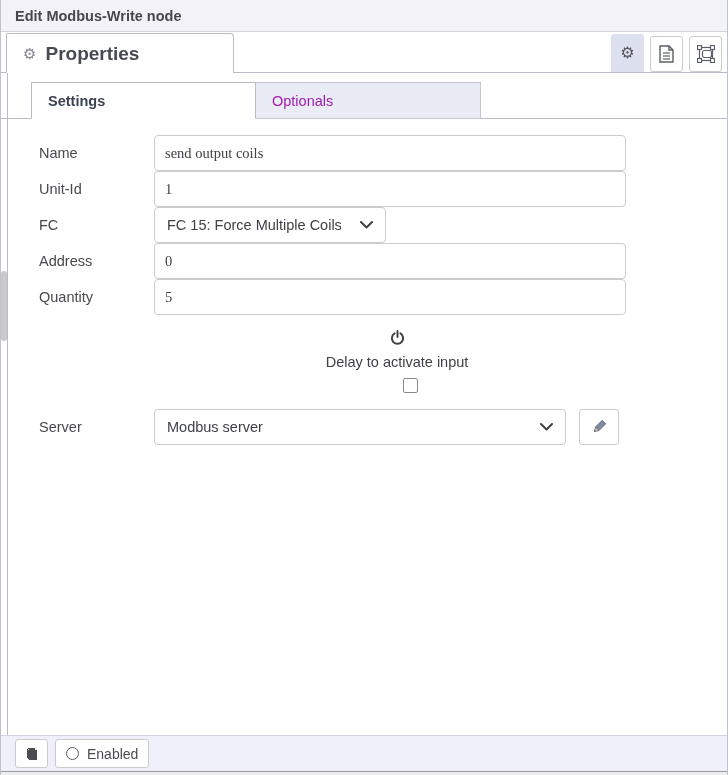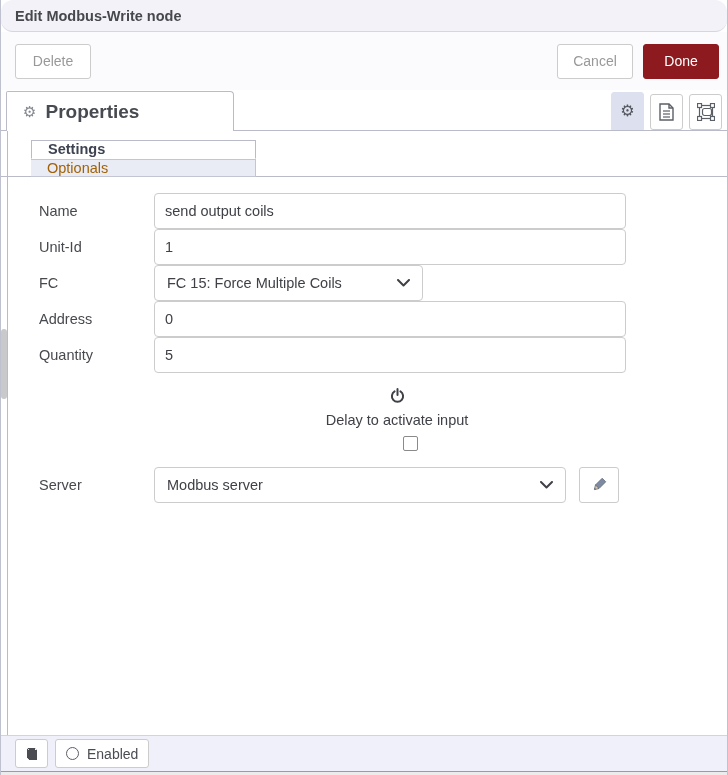--- a/index.html
+++ b/index.html
@@ -19,21 +19,20 @@
     display:flex; flex-direction:column;
     position:relative;
   }
   
   .titlebar {
     height:32px; flex:0 0 32px;
     background:#f2f2f8;
     border-bottom:1px solid #d6d6e0;
     display:flex; align-items:center;
     padding:0 14px;
-    border-radius:12px;
   }
   .titlebar h1 { font-size:14.5px; font-weight:bold; color:#46484d; }
   
   .toolbar {
     height:58px; flex:0 0 58px;
     background:#fbfbfe;
     display:flex; align-items:center;
     padding:0 8px 0 14px;
   }
   .btn {
@@ -108,21 +107,20 @@
   .scroll-thumb {
     position:absolute; left:0; top:198px; width:6px; height:70px;
     background:#c9c9cc; border-radius:3px;
   }
   
   .subtabs {
     margin:9px 0 0 22px;
     display:flex;
     position:relative;
     height:37px;
-    flex-direction:column;
   }
   .subtabs::after {
     content:""; position:absolute; left:-30px; right:-698px; bottom:0;
     border-bottom:1px solid #b9bbc9;
   }
   .subtab {
     width:225px; height:37px;
     display:flex; align-items:center;
     padding-left:16px;
     font-size:14.5px;
@@ -133,45 +131,45 @@
     background:#fff;
     border:1px solid #b9bbc9;
     border-bottom:1px solid #fff;
     font-weight:bold;
     color:#3d4350;
   }
   .subtab.inactive {
     background:#e9ebf5;
     border:1px solid #c3c5d2;
     border-left:none;
-    color:#a16207;
+    color:#a21caf;
   }
   
   .form { padding:16px 0 0 30px; }
   .form-row { display:flex; align-items:center; }
   .form-label { width:115px; flex:0 0 115px; color:#47494e; font-size:14.5px; }
   .text-input {
     height:36px; width:472px;
     border:1px solid #ccc; border-radius:4px;
     padding:0 10px;
     font-size:14.5px; color:#3f4147;
-    font-family:Liberation Sans, sans-serif;
+    font-family:Liberation Serif, serif;
     outline:none;
     background:#fff;
   }
   .select-box {
     height:36px;
     border:1px solid #ccc; border-radius:4px;
     display:flex; align-items:center;
     padding:0 12px;
     font-size:14.5px; color:#3f4147;
     background:#fff;
     cursor:pointer;
   }
-  .select-fc { width:269px; }
+  .select-fc { width:232px; }
   .select-server { width:412px; }
   .select-box .chev { margin-left:auto; display:flex; align-items:center; }
   
   .delay-row { display:flex; align-items:center; margin:15px 0 16px 28px; gap:8px;flex-direction:column; }
   .delay-text { color:#3f4147; font-size:14.5px; }
   .delay-check {
     width:15px; height:15px;
     margin-left:26px;
     appearance:none; -webkit-appearance:none;
     border:1px solid #8a8a8a; border-radius:2px;
@@ -214,27 +212,20 @@
 </style>
 </head>
 <body>
 
 <div class="tray">
 
   <div class="titlebar">
     <h1>Edit Modbus-Write node</h1>
   </div>
 
-  <div class="toolbar">
-    <button class="btn">Delete</button>
-    <div class="toolbar-right">
-      <button class="btn">Cancel</button>
-      <button class="btn btn-done">Done</button>
-    </div>
-  </div>
 
   <div class="props-row">
     <div class="props-tab">
       <span class="gear-glyph">⚙</span>
       <span class="tab-label">Properties</span>
     </div>
     <div class="props-icons">
       <div class="icon-btn active">
         <span class="gear-glyph" style="color:#55585f;font-size:16px;">⚙</span>
       </div>

